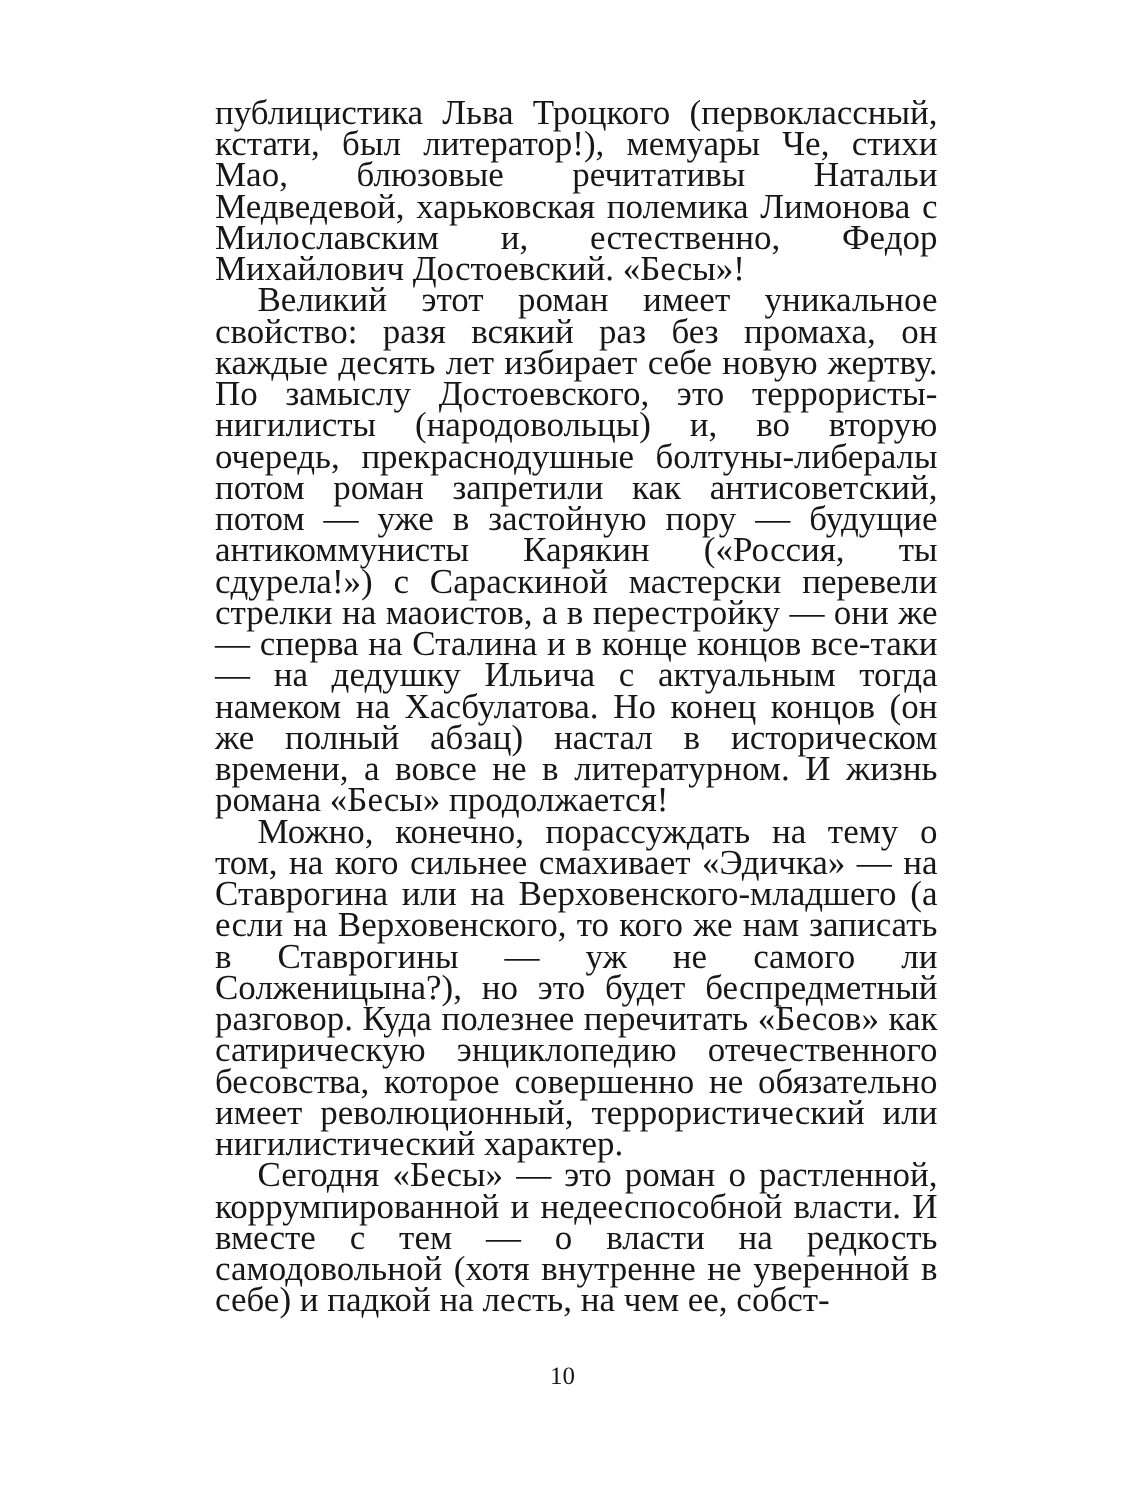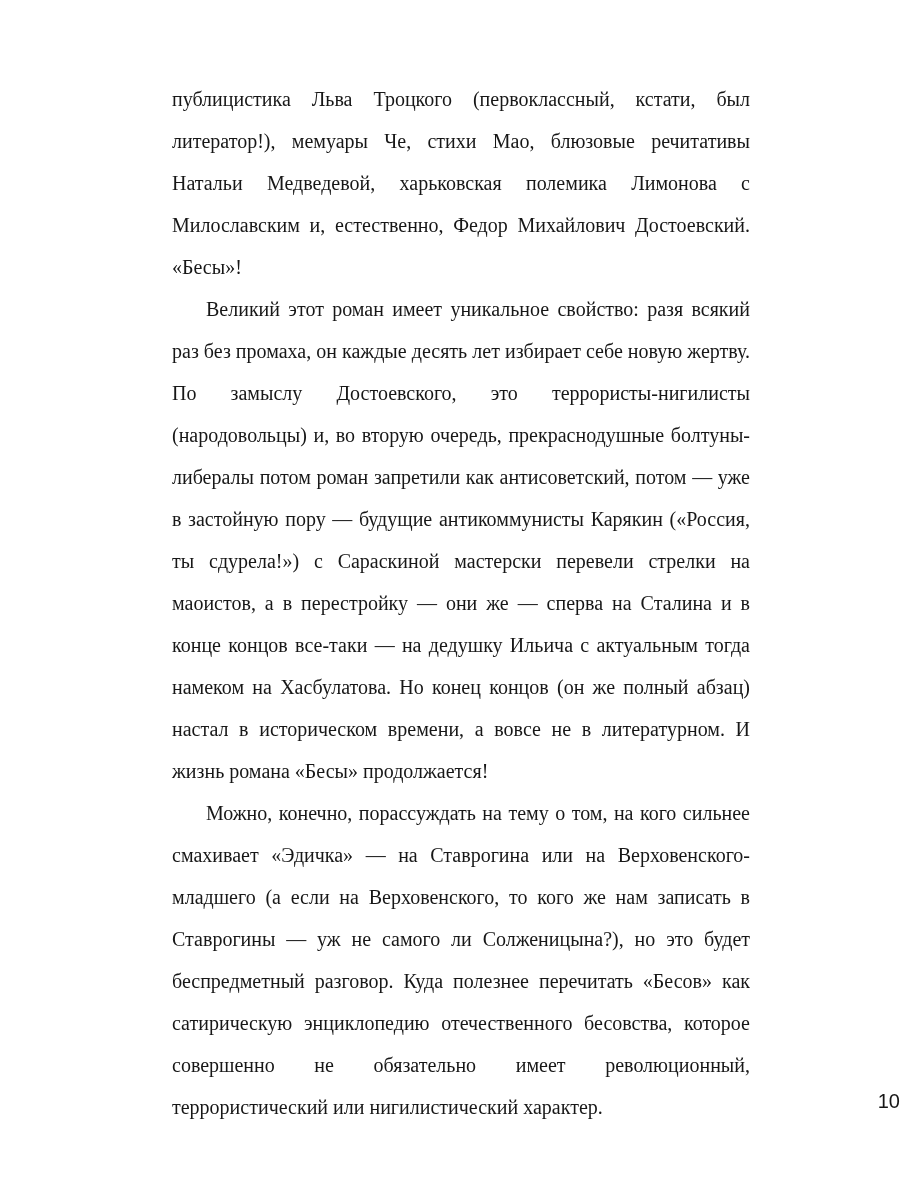--- a/index.html
+++ b/index.html
@@ -21,45 +21,46 @@
     box-sizing: border-box;
   }
   .text-column {
     position: absolute;
     left: 172px;
     top: 78px;
     width: 578px;
   }
   .para {
     margin: 0;
-    font-size: 20px;
-    line-height: 42px;
+    font-size: 28px;
+    line-height: 25px;
     text-align: justify;
     text-justify: inter-word;
     color: #171717;
     hyphens: manual;
   }
   .para.indent {
     text-indent: 34px;
     font-family: Liberation Serif, serif;
   }
   .page-number {
     position: absolute;
     left: 0;
     right: 0;
     top: 1090px;
-    text-align: right;
+    text-align: center;
     font-size: 20px;
     color: #161616;
-    font-family: Liberation Sans, sans-serif;
+    font-family: Liberation Serif, serif;
   }
 </style>
 </head>
 <body>
 
 <div class="page">
   <div class="text-column">
     <p class="para">публицистика Льва Троцкого (первоклассный, кстати, был литератор!), мемуары Че, стихи Мао, блюзовые речитативы Натальи Медведевой, харьковская полемика Лимонова с Милославским и, естественно, Федор Михайлович Достоевский. «Бесы»!</p>
     <p class="para indent">Великий этот роман имеет уникальное свойство: разя всякий раз без промаха, он каждые десять лет избирает себе новую жертву. По замыслу Достоевского, это террористы-нигилисты (народовольцы) и, во вторую очередь, прекраснодушные болтуны-либералы потом роман запретили как антисоветский, потом — уже в застойную пору — будущие антикоммунисты Карякин («Россия, ты сдурела!») с Сараскиной мастерски перевели стрелки на маоистов, а в перестройку — они же — сперва на Сталина и в конце концов все-таки — на дедушку Ильича с актуальным тогда намеком на Хасбулатова. Но конец концов (он же полный абзац) настал в историческом времени, а вовсе не в литературном. И жизнь романа «Бесы» продолжается!</p>
     <p class="para indent">Можно, конечно, порассуждать на тему о том, на кого сильнее смахивает «Эдичка» — на Ставрогина или на Верховенского-младшего (а если на Верховенского, то кого же нам записать в Ставрогины — уж не самого ли Солженицына?), но это будет беспредметный разговор. Куда полезнее перечитать «Бесов» как сатирическую энциклопедию отечественного бесовства, которое совершенно не обязательно имеет революционный, террористический или нигилистический характер.</p>
+    <p class="para indent">Сегодня «Бесы» — это роман о растленной, коррумпированной и недееспособной власти. И вместе с тем — о власти на редкость самодовольной (хотя внутренне не уверенной в себе) и падкой на лесть, на чем ее, собст-</p>
   </div>
   <div class="page-number">10</div>
 </div>
 
 </body></html>

